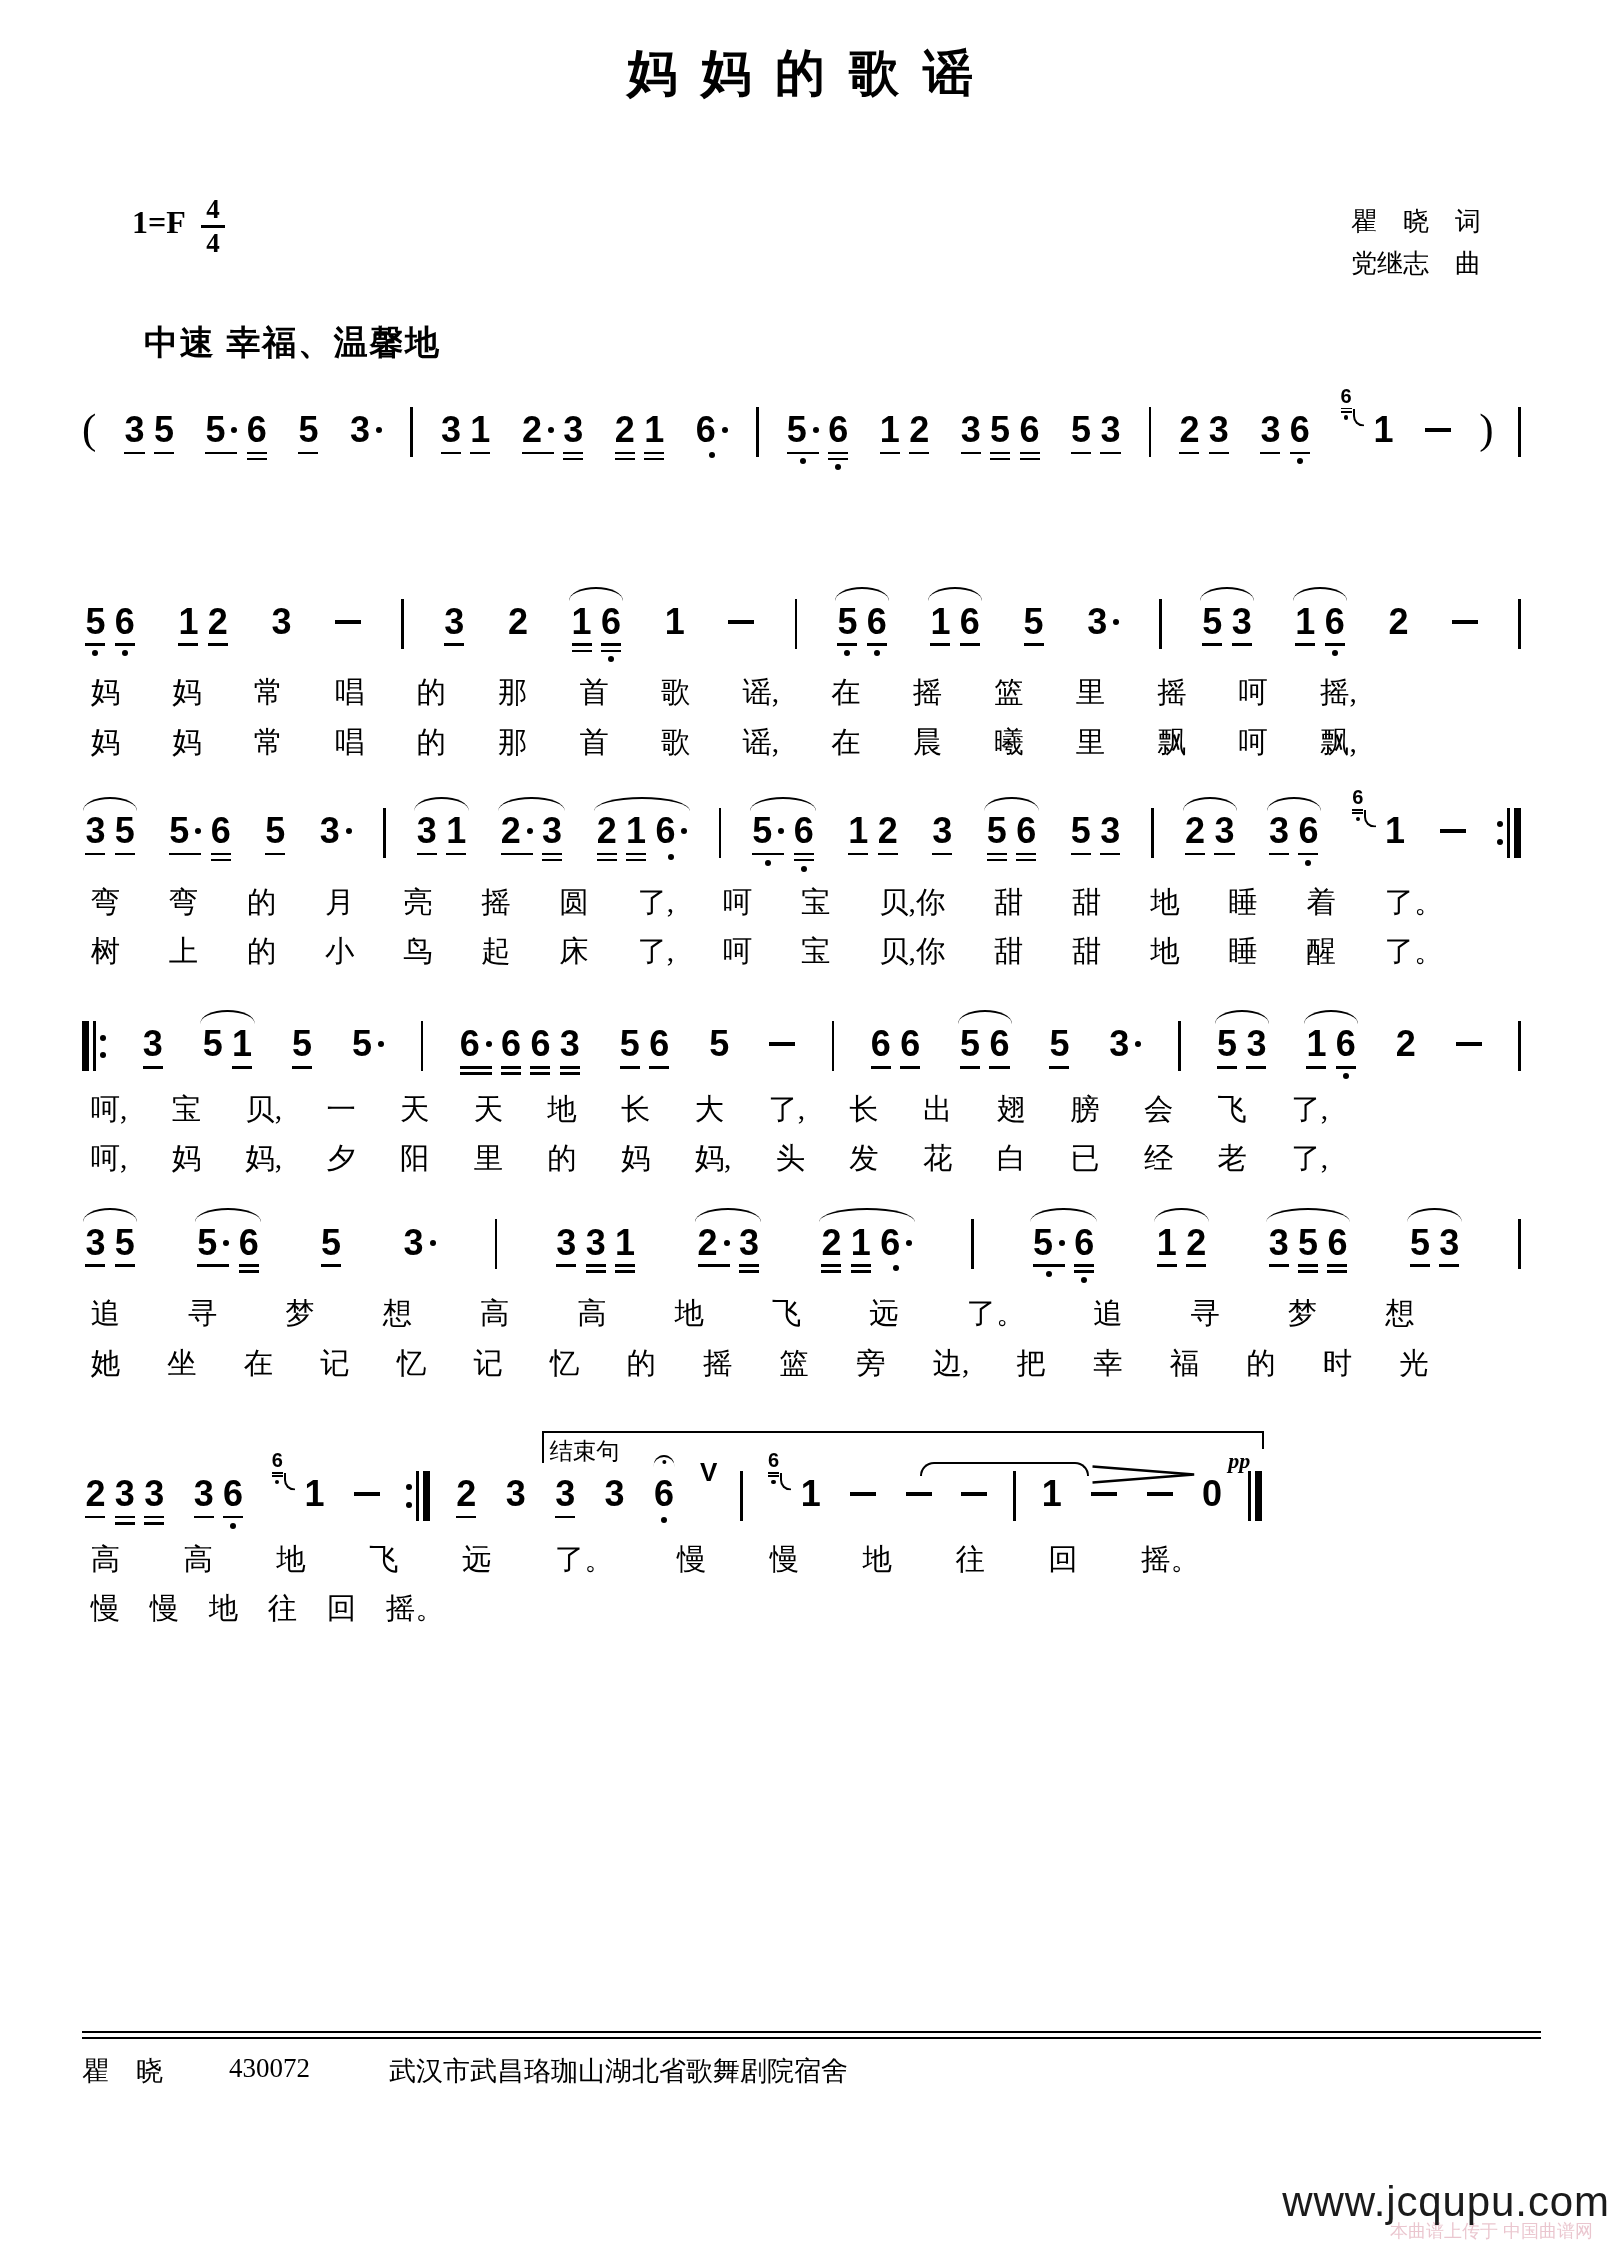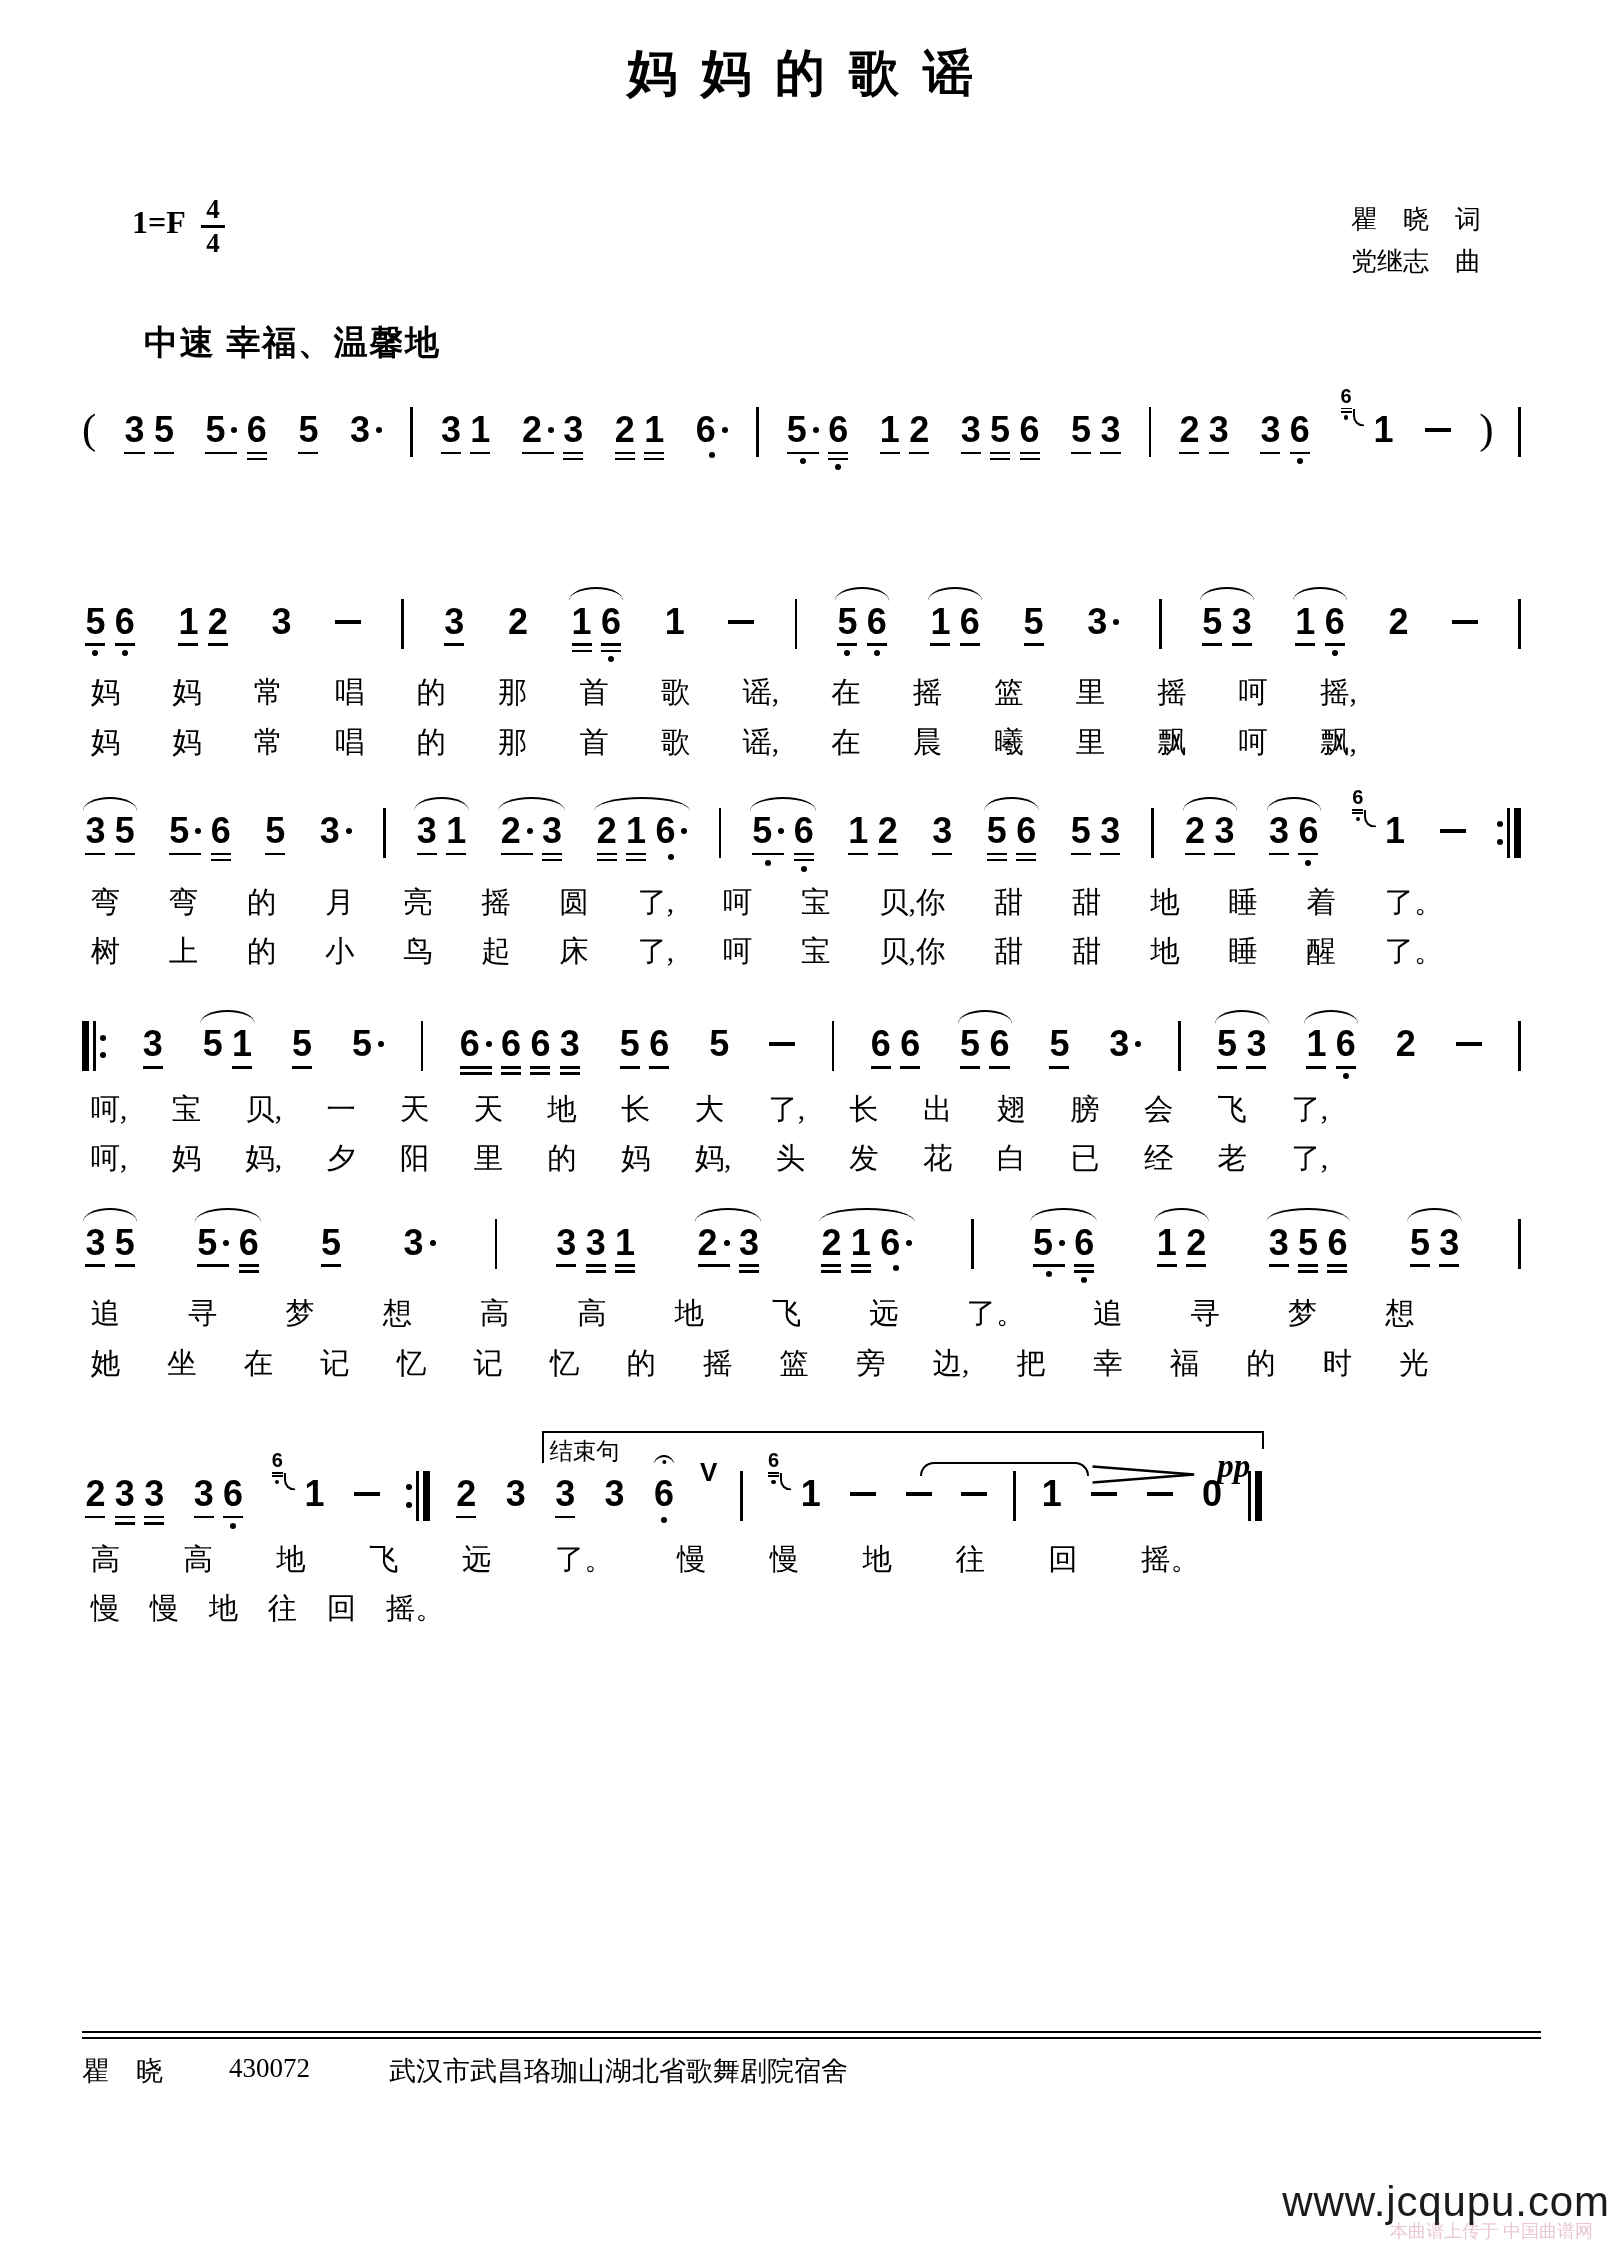--- a/index.html
+++ b/index.html
@@ -9,21 +9,21 @@
   .title{position:absolute;top:40px;left:0;width:100%;text-align:center;
          font-family:"Liberation Serif",serif;font-size:50px;font-weight:700;letter-spacing:24px;}
 
   .keyrow{position:absolute;top:206px;left:132px;display:flex;align-items:flex-start;gap:15.6px;}
   .keytext{font-size:32px;font-weight:700;font-family:"Liberation Serif",serif;line-height:1;}
   .ts{display:flex;flex-direction:column;align-items:center;line-height:1;margin-top:-10.4px;}
   .tnum{font-size:27px;font-weight:700;font-family:"Liberation Serif",serif;}
   .tline{width:23.4px;height:2.6px;background:#000;margin:2.6px 0;}
 
   .credits{position:absolute;top:201px;right:143px;text-align:right;
-           font-family:Liberation Mono, monospace;font-size:26px;line-height:1.6;}
+           font-family:Liberation Sans, sans-serif;font-size:26px;line-height:1.6;}
 
   .tempo{position:absolute;top:320px;left:144px;font-size:34px;font-weight:700;letter-spacing:1.7px;}
 
   #score{position:absolute;top:405px;left:82px;width:1439px;}
   .system{position:relative;padding-top:22.5px;}
   .system.s1{padding-top:7px;margin-bottom:111px;}
   .system.s2{margin-bottom:29px;}
   .system.s3{margin-bottom:33px;}
   .system.s4{margin-bottom:24px;}
   .system.s5{margin-bottom:42px;}
@@ -71,21 +71,21 @@
        font-family:"Liberation Serif",serif;font-size:29.4px;line-height:1.28;white-space:nowrap;}
 
   .ebracket{position:absolute;top:7px;left:39%;right:-1.7px;height:29.4px;
        border-top:2.6px solid #000;border-left:2.6px solid #000;}
   .ebracket::after{content:'';position:absolute;right:0;top:0;height:15.6px;border-right:2.6px solid #000;}
   .elabel{display:inline-block;padding:1.7px 0 0 5.2px;font-family:"Liberation Serif",serif;font-size:23.4px;}
   .eslur{position:absolute;top:38px;left:71%;width:14%;height:12px;
        border:2.6px solid #000;border-bottom:none;border-radius:14px 14px 0 0;}
   .ehairpin{position:absolute;top:40px;left:85.5%;width:9%;height:21px;}
   .pp{position:absolute;top:24px;right:1%;font-family:"Liberation Serif",serif;
-      font-style:italic;font-weight:700;font-size:33px;}
+      font-style:italic;font-weight:700;font-size:22px;}
 
   .footer{position:absolute;top:2031px;left:82px;width:1459px;}
   .frule{height:4.3px;border-top:2.6px solid #000;border-bottom:2.6px solid #000;}
   .frows{margin-top:14px;display:flex;flex-direction:row;gap:7px;}
   .frow{display:grid;grid-template-columns:147px 160px 671px auto;
         font-family:"Liberation Serif",serif;font-size:27px;}
 
   .watermark{position:absolute;top:2178px;right:14px;font-size:42px;color:#1b1b1b;
        letter-spacing:0.9px;font-weight:400;}
   .wm-faint{position:absolute;top:2219px;right:31px;font-size:18px;color:#d68fa0;opacity:.5;}

